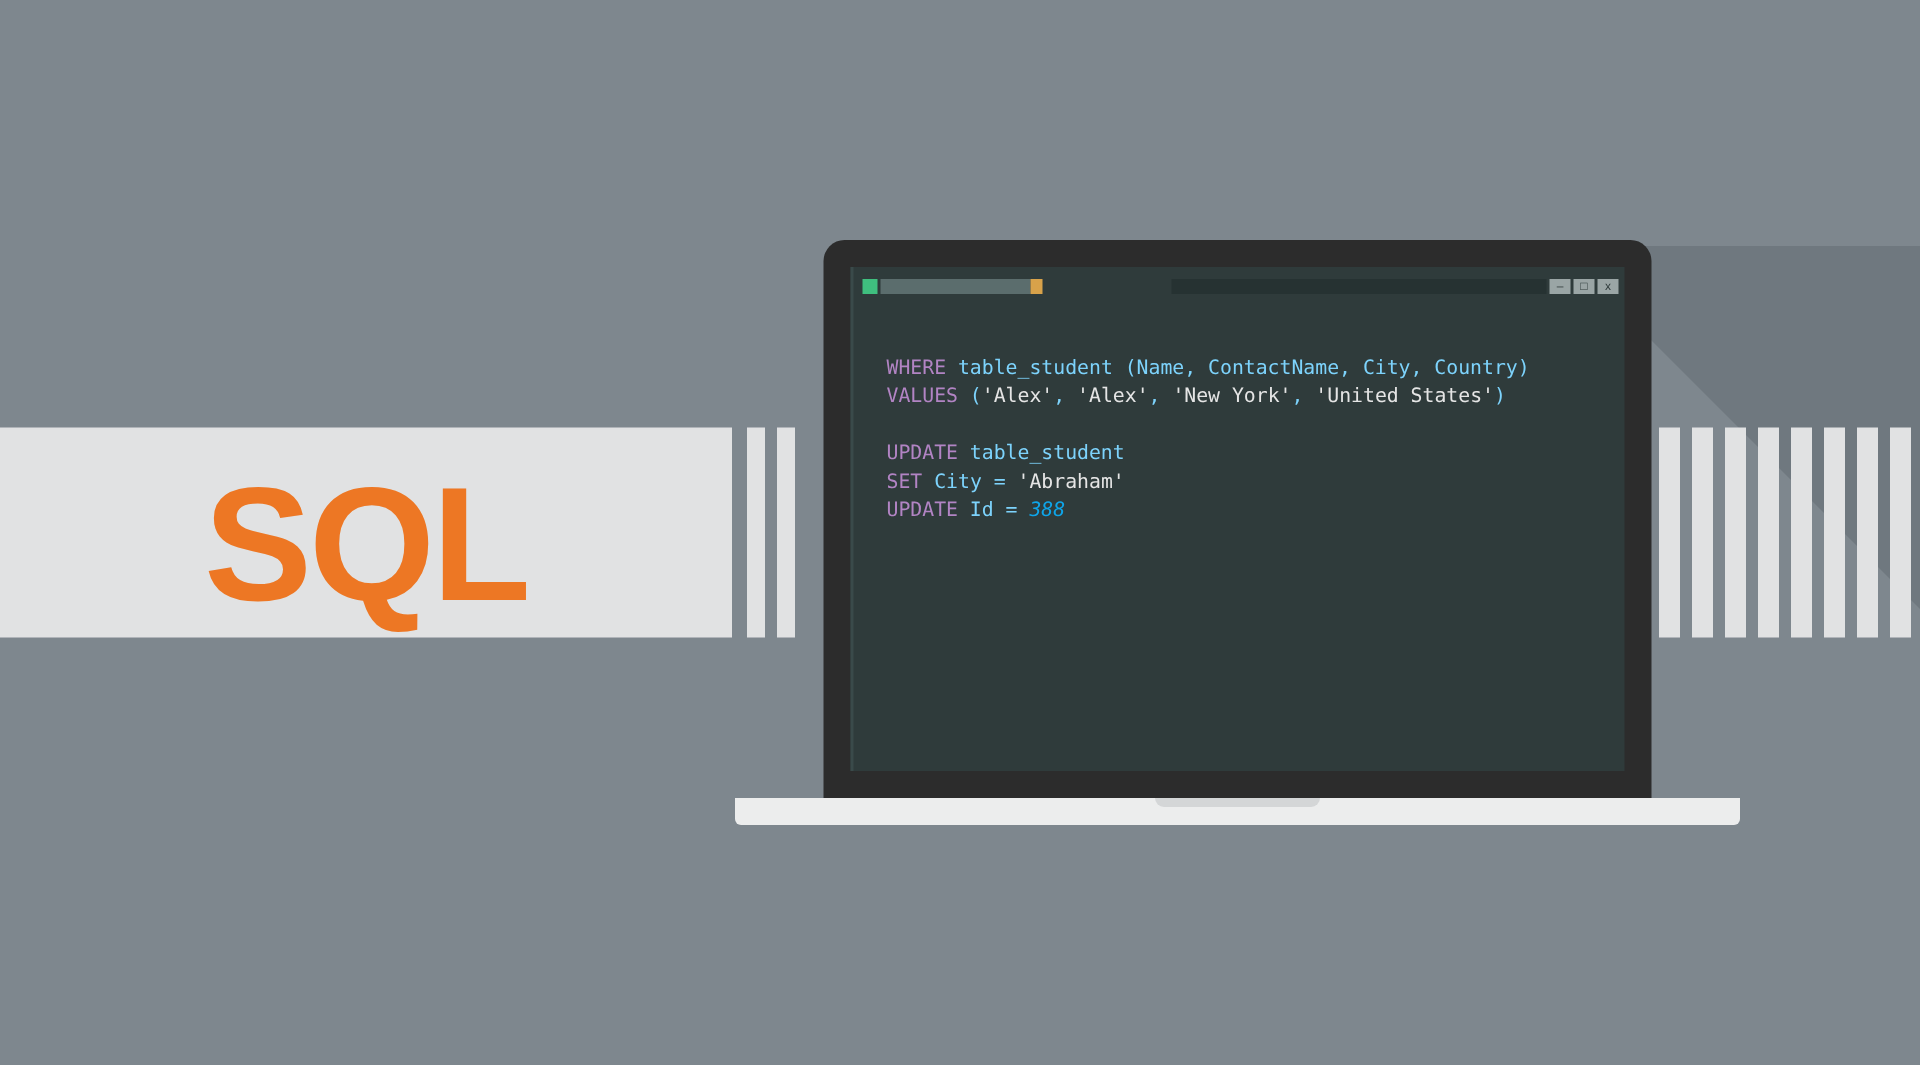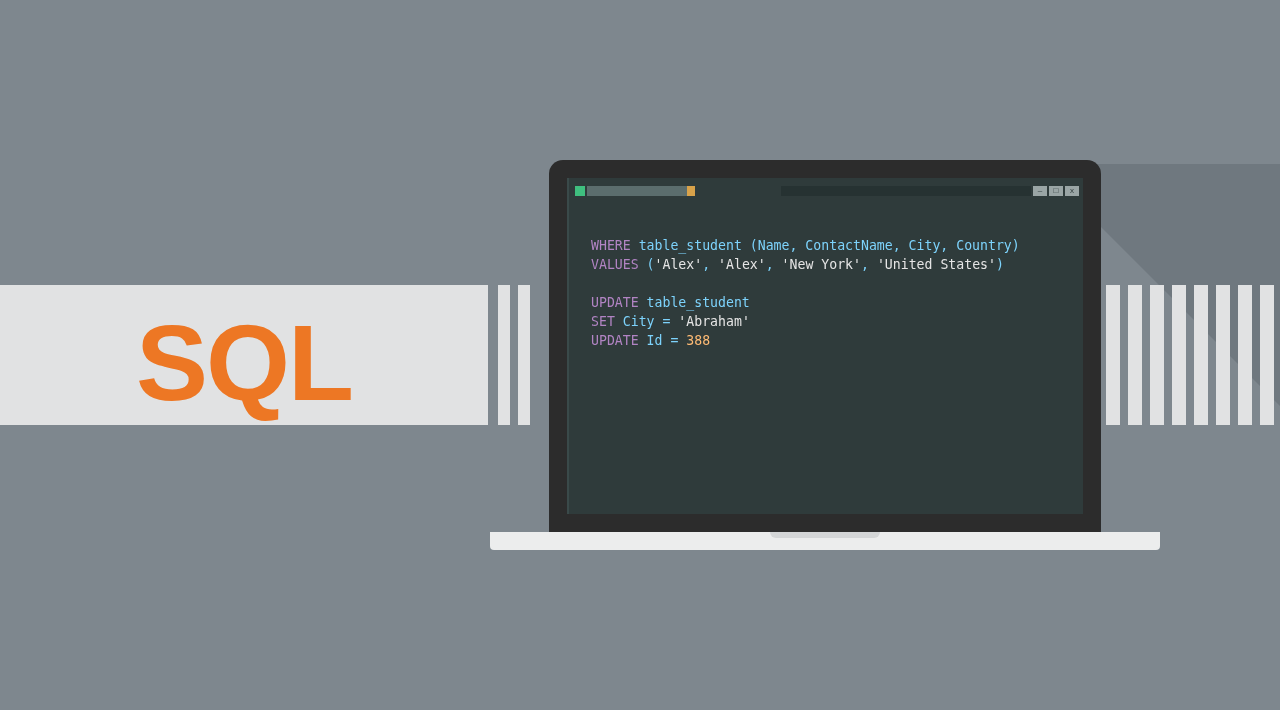--- a/index.html
+++ b/index.html
@@ -110,21 +110,21 @@
     left: 22px;
     top: 58px;
     font-family: "Menlo", "Consolas", monospace;
     font-size: 13.2px;
     line-height: 19px;
     white-space: pre;
   }
   .kw   { color: #b284c4; }   
   .id   { color: #7dd3fc; }   
   .str  { color: #e5e5e5; }   
-  .num  { color: #fdba74; }   
+  .num  { color: #0ea5e9; font-style: italic; }   
 
   .laptop-base {
     width: 670px;
     height: 18px;
     background: #eceded;
     border-radius: 0 0 4px 4px;
     position: relative;
   }
   .laptop-base::after {
     content: "";

